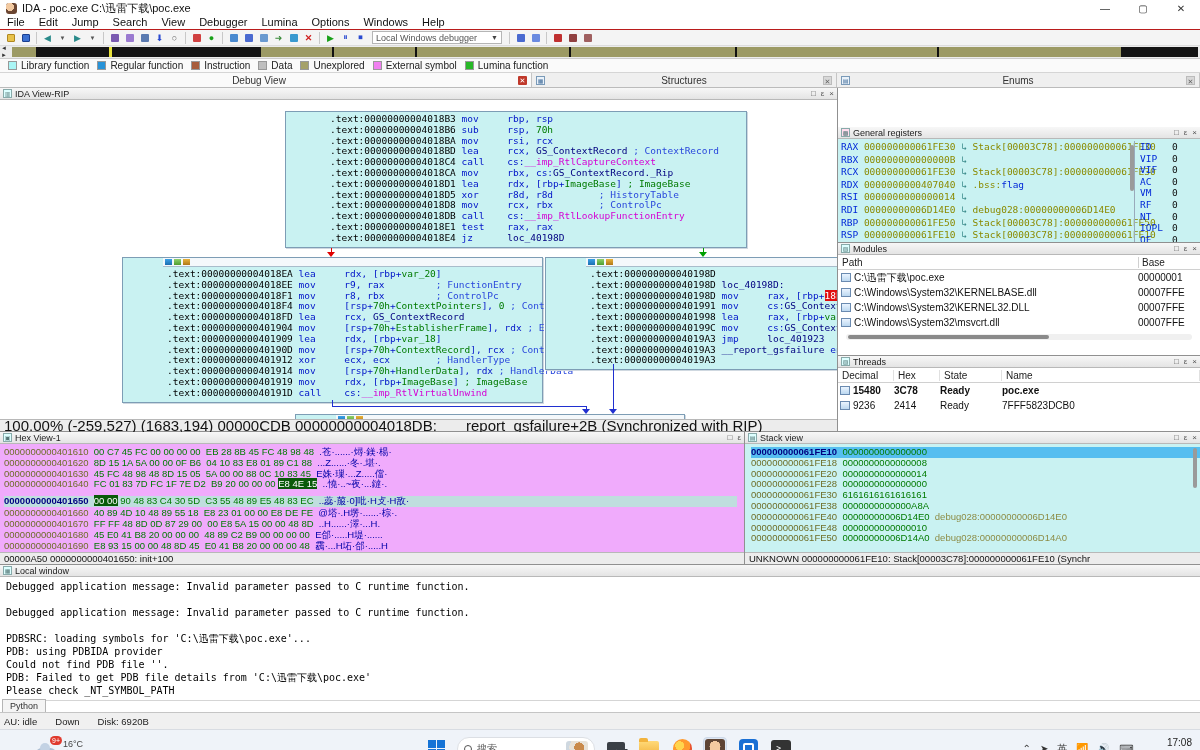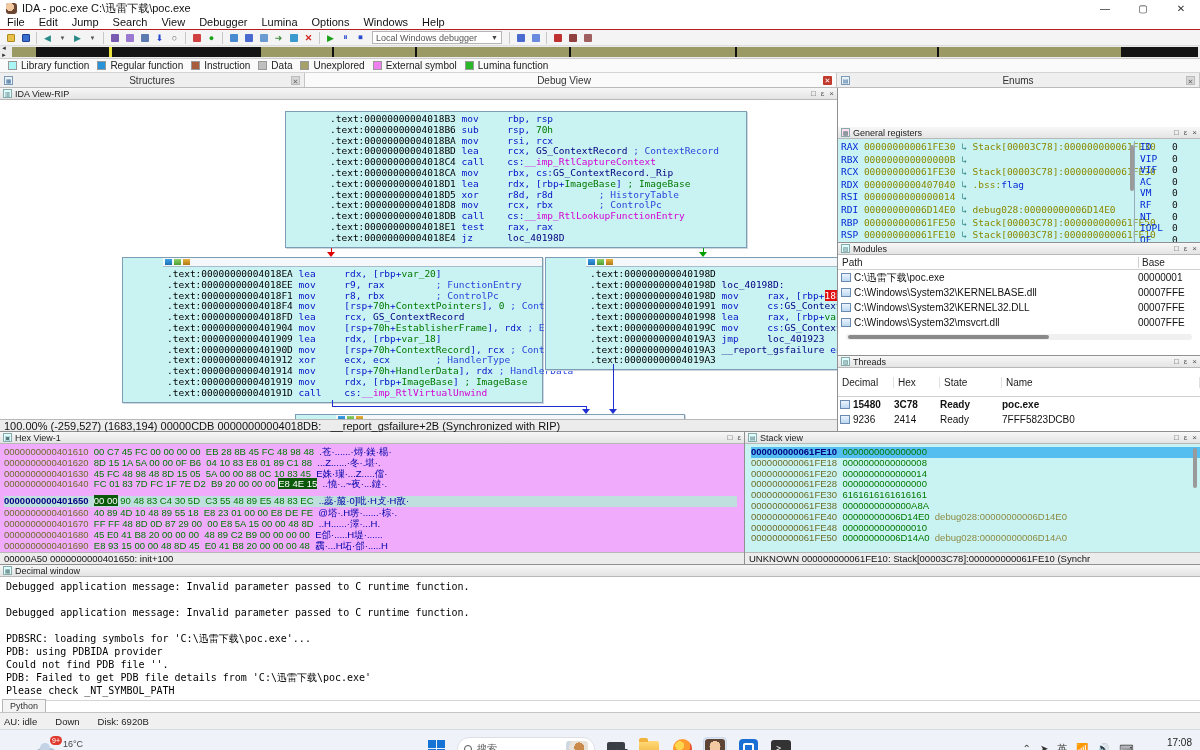--- a/index.html
+++ b/index.html
@@ -53,21 +53,21 @@
   .node-hdr{height:9px;background:#f4f8fb;border-bottom:1px solid #a8bccb;display:flex;align-items:center;gap:2px;padding:0 2px;}
   .node-hdr .h1{width:7px;height:6px;background:linear-gradient(#3aa0e8,#1c6fb0);}
   .node-hdr .h2{width:7px;height:6px;background:linear-gradient(#8fd06a,#4f9e2f);}
   .node-hdr .h3{width:7px;height:6px;background:linear-gradient(#e8b23a,#b07818);}
   .node-body{padding:2px 4px 3px 4px;}
   .asm-line{font-family:"DejaVu Sans Mono",monospace;font-size:9.5px;line-height:10.8px;white-space:pre;}
   .sa{color:#000}.sb{color:#0014c8}.sn{color:#000080}.sg{color:#007a00}
   .sm{color:#d400d4}.sc{color:#2a48dc}.srh{background:#e01010;color:#fff}
   .edge{position:absolute;}
   .arrowhead{position:absolute;width:0;height:0;border-left:4px solid transparent;border-right:4px solid transparent;}
-  #ida-status{height:12px;background:#ececec;border-top:1px solid #b8b8b8;font-size:11px;color:#111;
+  #ida-status{height:12px;background:#ececec;border-top:1px solid #b8b8b8;font-size:15px;color:#111;
     display:flex;align-items:center;padding-left:4px;white-space:pre;}
   
   #right-col{flex:1;display:flex;flex-direction:column;margin-top:39px;}
   #regs-panel{height:116px;display:flex;flex-direction:column;border-bottom:1px solid #909090;}
   #regs-body{flex:1;background:#c9f2f2;position:relative;overflow:hidden;}
   #reg-rows{position:absolute;left:3px;top:2px;right:72px;}
   .reg-row{font-size:9.5px;line-height:12.6px;white-space:pre;}
   .reg-name{color:#0028d8;}
   .reg-val{color:#8a8a00;}
   .reg-arrow{color:#3a8a8a;}
@@ -82,21 +82,21 @@
   #modules-hdr{display:flex;font-size:10px;color:#222;border-bottom:1px solid #d0d0d0;height:15px;align-items:center;}
   #modules-hdr .c1{flex:1;padding-left:4px;}
   #modules-hdr .c2{width:62px;border-left:1px solid #d0d0d0;padding-left:3px;}
   .mod-row{display:flex;align-items:center;font-size:10px;height:15px;color:#111;}
   .mod-ic{width:10px;height:9px;border:1px solid #6a8ab0;background:linear-gradient(#eaf4ff,#bcd8f0);margin:0 3px;}
   .mod-path{flex:1;white-space:nowrap;overflow:hidden;}
   .mod-base{width:62px;white-space:nowrap;overflow:hidden;font-size:10px;}
   #mod-scroll{height:6px;margin:4px 8px 0 8px;background:#f0f0f0;border-radius:3px;position:relative;}
   #mod-thumb{position:absolute;left:2px;top:1px;width:58%;height:4px;background:#8a8a8a;border-radius:2px;}
   #threads-panel{flex:1;display:flex;flex-direction:column;background:#fff;}
-  #threads-hdr{display:flex;font-size:10px;color:#222;border-bottom:1px solid #d0d0d0;height:29px;align-items:center;}
+  #threads-hdr{display:flex;font-size:10px;color:#222;border-bottom:1px solid #d0d0d0;height:15px;align-items:center;}
   #threads-hdr span{padding-left:4px;border-right:1px solid #e0e0e0;}
   .th-c1{width:56px;}.th-c2{width:46px;}.th-c3{width:62px;}.th-c4{flex:1;}
   .thread-row{display:flex;align-items:center;font-size:10px;height:15px;color:#111;}
   .thread-row.bold{font-weight:bold;}
   .th-ic{width:10px;height:9px;border:1px solid #6a8ab0;background:linear-gradient(#eaf4ff,#bcd8f0);margin-right:3px;margin-left:2px;}
   
   #hexstack{height:133px;display:flex;border-bottom:1px solid #909090;position:relative;}
   #hex-panel{width:745px;border-right:1px solid #909090;display:flex;flex-direction:column;}
   #hex-body{flex:1;background:#f0abfc;padding:3px 0 0 4px;overflow:hidden;}
   .hex-row{font-size:9.5px;line-height:10.8px;white-space:pre;}
@@ -295,28 +295,28 @@
       <span class="lg-sw" style="background: rgb(240, 128, 240);"></span>
       <span>External symbol</span>
     </div>
     <div class="lg-item">
       <span class="lg-sw" style="background: rgb(40, 184, 40);"></span>
       <span>Lumina function</span>
     </div>
   </div>
 
 <div id="tabbar">
+  <div class="doc-tab" style="width:532px;background:#fafafa">
+    <span class="lbl">Debug View</span>
+    <span class="tab-close-red">✕</span>
+  </div>
   <div class="doc-tab" style="width:305px">
     <span class="tab-mini-ic">▦</span>
     <span class="lbl">Structures</span>
     <span class="tab-close-gray">✕</span>
-  </div>
-  <div class="doc-tab" style="width:532px;background:#fafafa">
-    <span class="lbl">Debug View</span>
-    <span class="tab-close-red">✕</span>
   </div>
   <div class="doc-tab" style="flex:1">
     <span class="tab-mini-ic">▤</span>
     <span class="lbl">Enums</span>
     <span class="tab-close-gray">✕</span>
   </div>
 </div>
 
 <div id="main">
 
@@ -587,21 +587,21 @@
       <div id="stack-scroll"></div>
     </div>
     <div class="hex-status">UNKNOWN 000000000061FE10: Stack[00003C78]:000000000061FE10 (Synchr</div>
   </div>
 
 </div>
 
 <div id="output-panel">
   <div class="panel-title">
     <span class="pt-icon">▦</span>
-    <span>Decimal window</span>
+    <span>Local window</span>
   </div>
   <div id="out-body" class="mono">
       <div class="out-line">Debugged application message: Invalid parameter passed to C runtime function.</div>
       <div class="out-line">&nbsp;</div>
       <div class="out-line">Debugged application message: Invalid parameter passed to C runtime function.</div>
       <div class="out-line">&nbsp;</div>
       <div class="out-line">PDBSRC: loading symbols for 'C:\迅雷下载\poc.exe'...</div>
       <div class="out-line">PDB: using PDBIDA provider</div>
       <div class="out-line">Could not find PDB file ''.</div>
       <div class="out-line">PDB: Failed to get PDB file details from 'C:\迅雷下载\poc.exe'</div>

